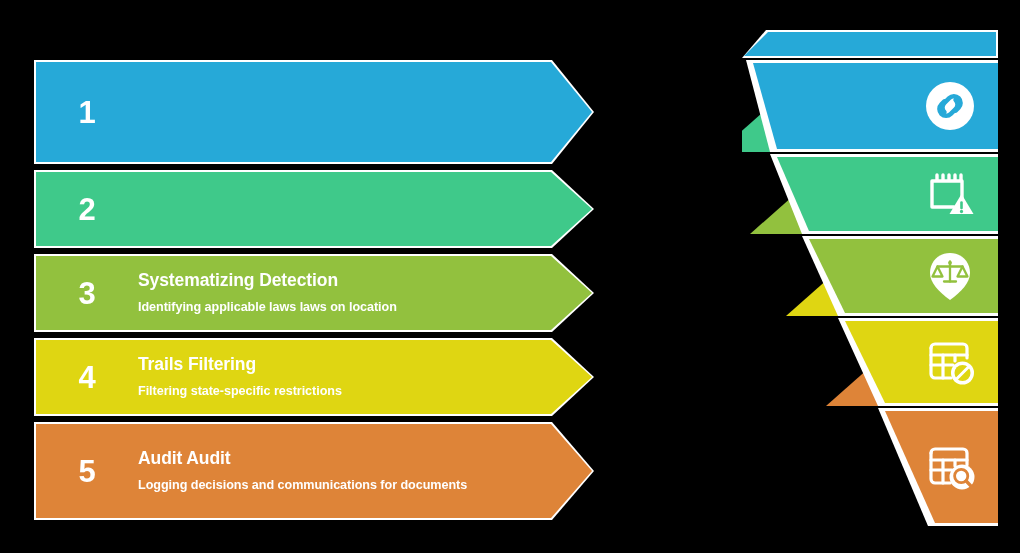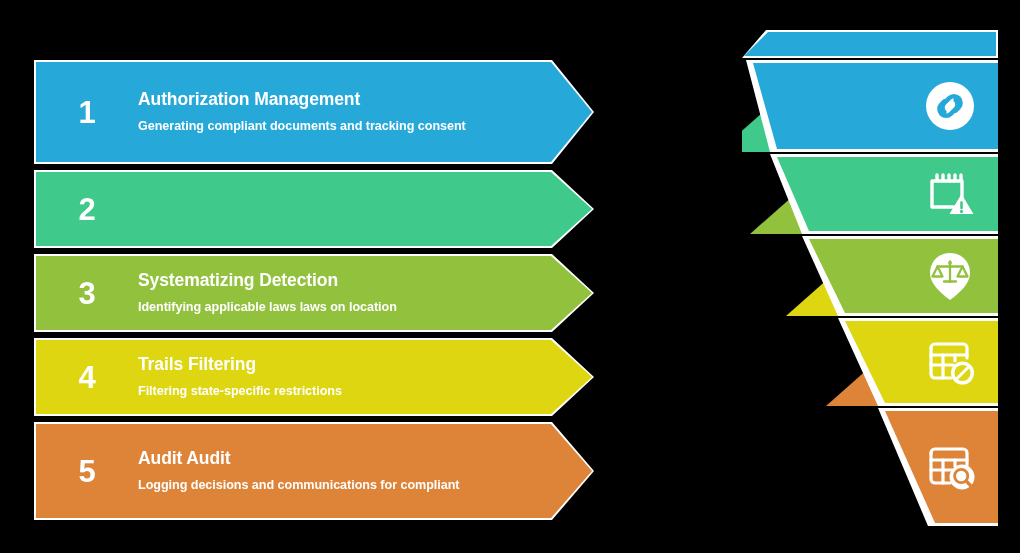--- a/index.html
+++ b/index.html
@@ -135,24 +135,20 @@
 </style>
 </head>
 <body>
 
 <div id="stage">
 
   <div id="steps">
       <div class="step-outer" style="top: 0px; height: 104px; width: 560px; background: rgb(255, 255, 255); clip-path: polygon(0px 0px, 518px 0px, 560px 50%, 518px 100%, 0px 100%);">
         <div class="step-inner" style="position: absolute; left: 2px; top: 2px; width: 556px; height: 100px; background: rgb(38, 169, 216); clip-path: polygon(0px 0px, 515px 0px, 556px 50%, 515px 100%, 0px 100%);">
           <div class="step-num">1</div>
-          <div class="step-text">
-            <div class="step-title">Authorization Management</div>
-            <div class="step-desc">Generating compliant documents and tracking consent</div>
-          </div>
         </div>
       </div>
       <div class="step-outer" style="top: 110px; height: 78px; width: 560px; background: rgb(255, 255, 255); clip-path: polygon(0px 0px, 518px 0px, 560px 50%, 518px 100%, 0px 100%);">
         <div class="step-inner" style="position: absolute; left: 2px; top: 2px; width: 556px; height: 74px; background: rgb(63, 201, 138); clip-path: polygon(0px 0px, 515px 0px, 556px 50%, 515px 100%, 0px 100%);">
           <div class="step-num">2</div>
         </div>
       </div>
       <div class="step-outer" style="top: 194px; height: 78px; width: 560px; background: rgb(255, 255, 255); clip-path: polygon(0px 0px, 518px 0px, 560px 50%, 518px 100%, 0px 100%);">
         <div class="step-inner" style="position: absolute; left: 2px; top: 2px; width: 556px; height: 74px; background: rgb(146, 193, 62); clip-path: polygon(0px 0px, 515px 0px, 556px 50%, 515px 100%, 0px 100%);">
           <div class="step-num">3</div>
@@ -169,21 +165,21 @@
             <div class="step-title">Trails Filtering</div>
             <div class="step-desc">Filtering state-specific restrictions</div>
           </div>
         </div>
       </div>
       <div class="step-outer" style="top: 362px; height: 98px; width: 560px; background: rgb(255, 255, 255); clip-path: polygon(0px 0px, 518px 0px, 560px 50%, 518px 100%, 0px 100%);">
         <div class="step-inner" style="position: absolute; left: 2px; top: 2px; width: 556px; height: 94px; background: rgb(222, 132, 56); clip-path: polygon(0px 0px, 515px 0px, 556px 50%, 515px 100%, 0px 100%);">
           <div class="step-num">5</div>
           <div class="step-text">
             <div class="step-title">Audit Audit</div>
-            <div class="step-desc">Logging decisions and communications for compliant</div>
+            <div class="step-desc">Logging decisions and communications for documents</div>
           </div>
         </div>
       </div>
     </div>
 
   <div id="funnel">
       <div class="band-wrap" style="top: 0px; height: 28px;">
         <div class="band-white" style="background: rgb(255, 255, 255); clip-path: polygon(24px 0px, 256px 0px, 256px 100%, 0px 100%);"></div>
         <div class="band-color" style="background: rgb(38, 169, 216); left: 2px; top: 2px; width: 252px; height: 24px; clip-path: polygon(24px 0px, 252px 0px, 252px 100%, 0px 100%);"></div>
       </div>

